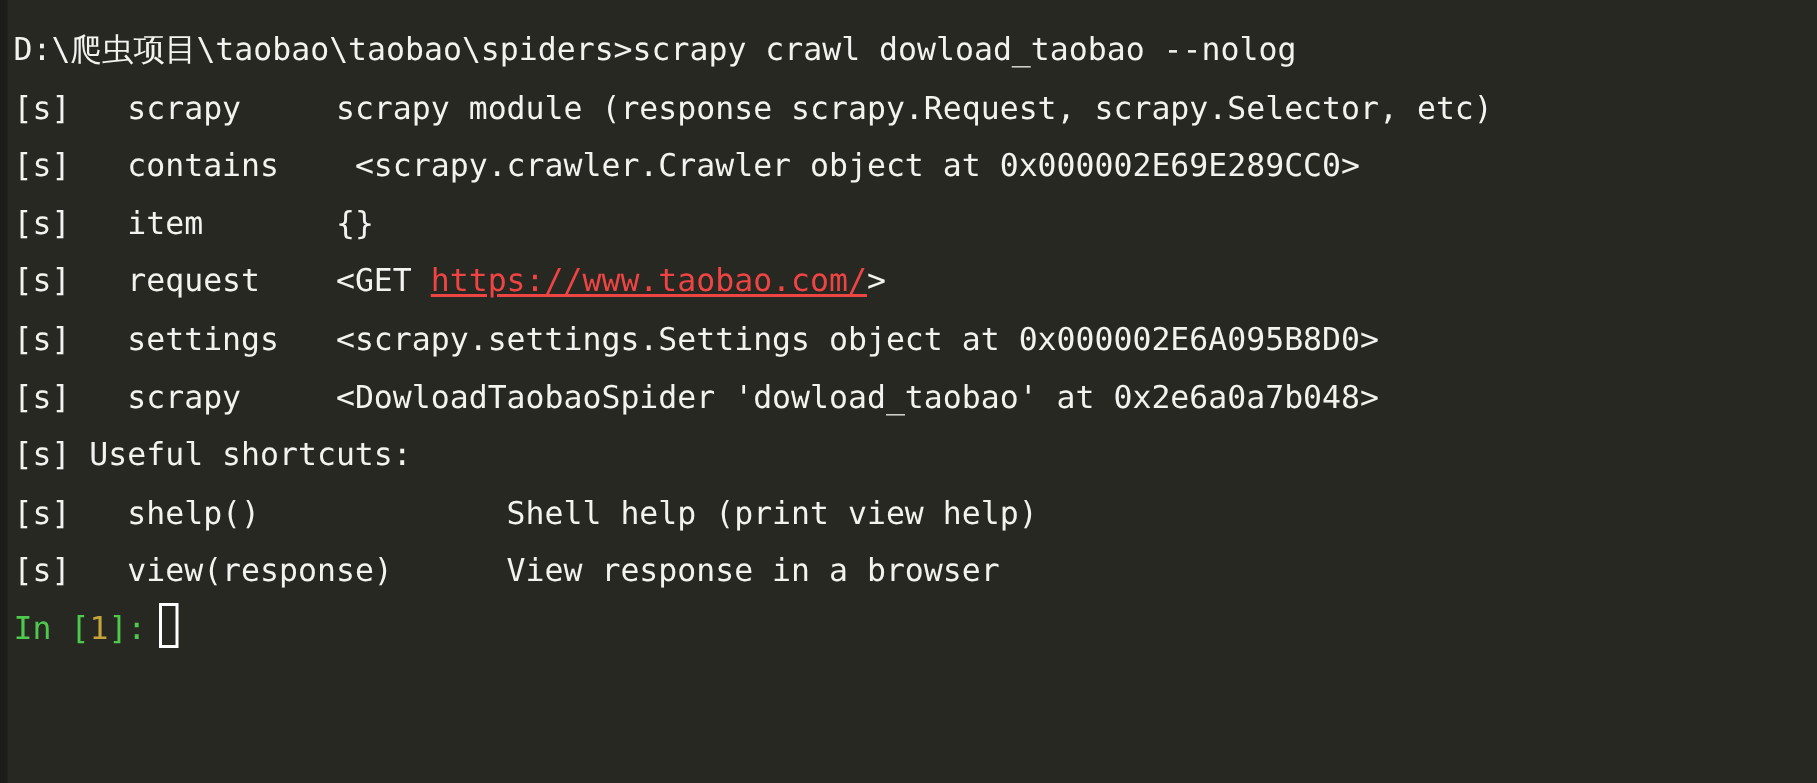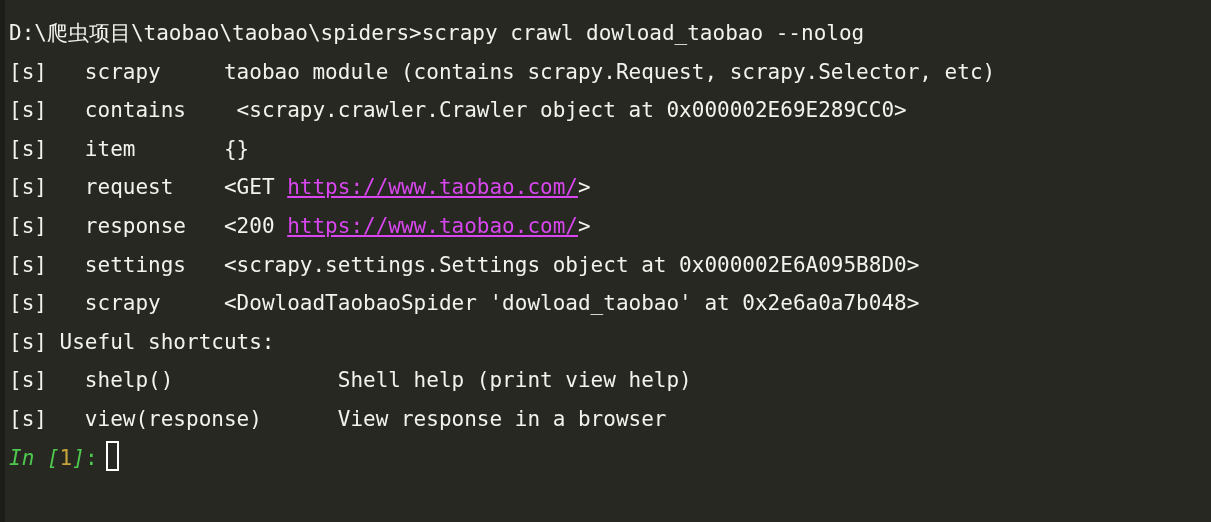--- a/index.html
+++ b/index.html
@@ -37,25 +37,25 @@
     right: 0;
     z-index: 1;
   }
   .line {
     white-space: pre;
     height: 38.6px;
     letter-spacing: 0px;
   }
   .seg { white-space: pre; }
   .link {
-    color: #d946ef;
+    color: #ef4444;
     text-decoration: underline;
     text-underline-offset: 2px;
   }
-  .prompt-in   { color: #4ec94e; font-style: italic; }
+  .prompt-in   { color: #4ec94e; }
   .prompt-num  { color: #c5a53b; }
   .prompt-colon{ color: #4ec94e; }
   .cursor {
     display: inline-block;
     width: 13px;
     height: 30px;
     border: 2px solid #ffffff;
     box-sizing: border-box;
     vertical-align: -6px;
     margin-left: 8px;
@@ -66,29 +66,28 @@
 
 <div id="terminal">
 
   <div id="left-edge"></div>
 
   <div id="screen">
 
     <div class="line"><span class="seg">D:\爬虫项目\taobao\taobao\spiders&gt;scrapy crawl dowload_taobao --nolog</span></div>
 
 
-    <div class="line"><span class="seg">[s]</span><span class="seg">   scrapy     </span><span class="seg">taobao module (contains scrapy.Request, scrapy.Selector, etc)</span></div>
+    <div class="line"><span class="seg">[s]</span><span class="seg">   scrapy     </span><span class="seg">scrapy module (response scrapy.Request, scrapy.Selector, etc)</span></div>
 
     <div class="line"><span class="seg">[s]</span><span class="seg">   contains    </span><span class="seg">&lt;scrapy.crawler.Crawler object at 0x000002E69E289CC0&gt;</span></div>
 
     <div class="line"><span class="seg">[s]</span><span class="seg">   item       </span><span class="seg">{}</span></div>
 
     <div class="line"><span class="seg">[s]</span><span class="seg">   request    </span><span class="seg">&lt;GET </span><span class="seg link">https://www.taobao.com/</span><span class="seg">&gt;</span></div>
 
-    <div class="line"><span class="seg">[s]</span><span class="seg">   response   </span><span class="seg">&lt;200 </span><span class="seg link">https://www.taobao.com/</span><span class="seg">&gt;</span></div>
 
     <div class="line"><span class="seg">[s]</span><span class="seg">   settings   </span><span class="seg">&lt;scrapy.settings.Settings object at 0x000002E6A095B8D0&gt;</span></div>
 
     <div class="line"><span class="seg">[s]</span><span class="seg">   scrapy     </span><span class="seg">&lt;DowloadTaobaoSpider 'dowload_taobao' at 0x2e6a0a7b048&gt;</span></div>
 
     <div class="line"><span class="seg">[s] Useful shortcuts:</span></div>
 
     <div class="line"><span class="seg">[s]</span><span class="seg">   shelp()             </span><span class="seg">Shell help (print view help)</span></div>
 
     <div class="line"><span class="seg">[s]</span><span class="seg">   view(response)      </span><span class="seg">View response in a browser</span></div>

